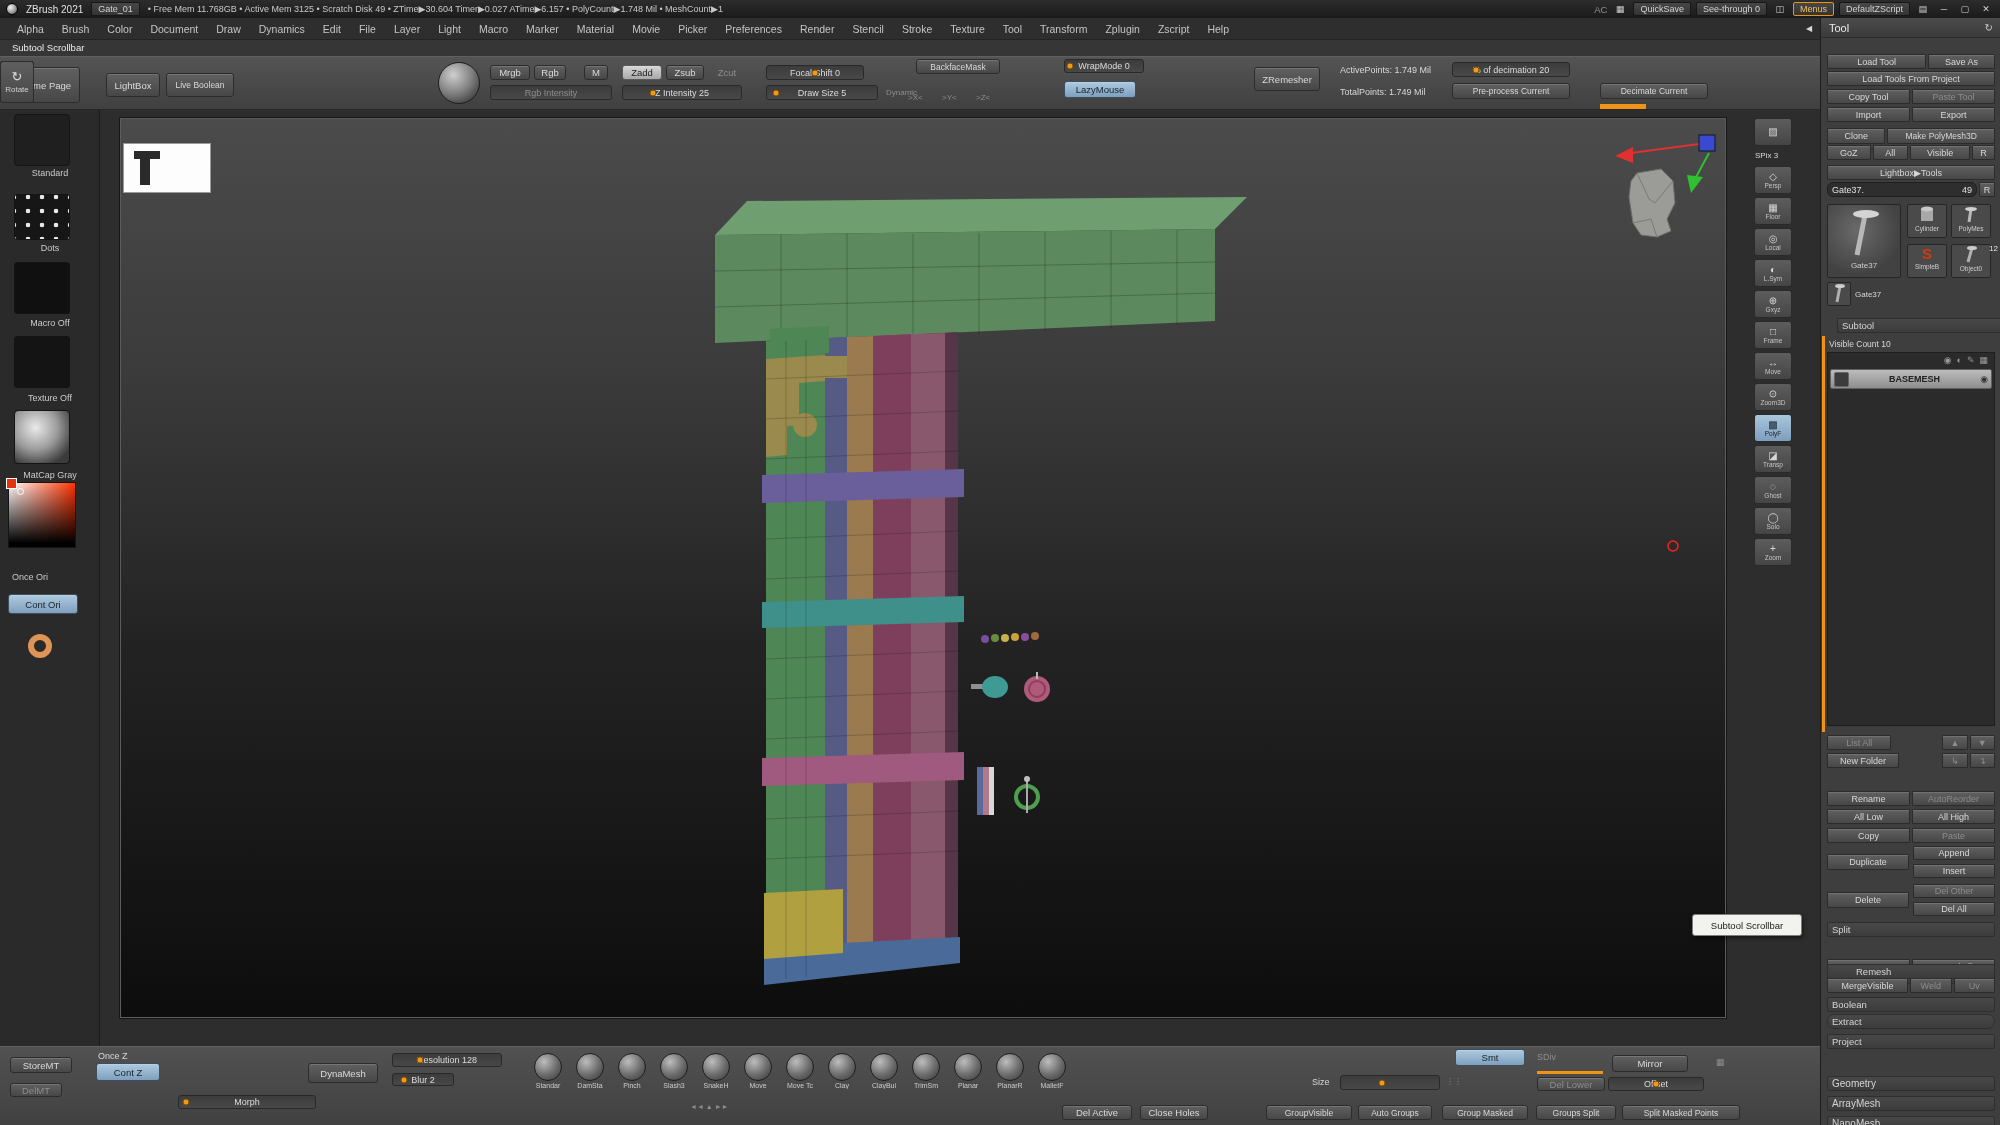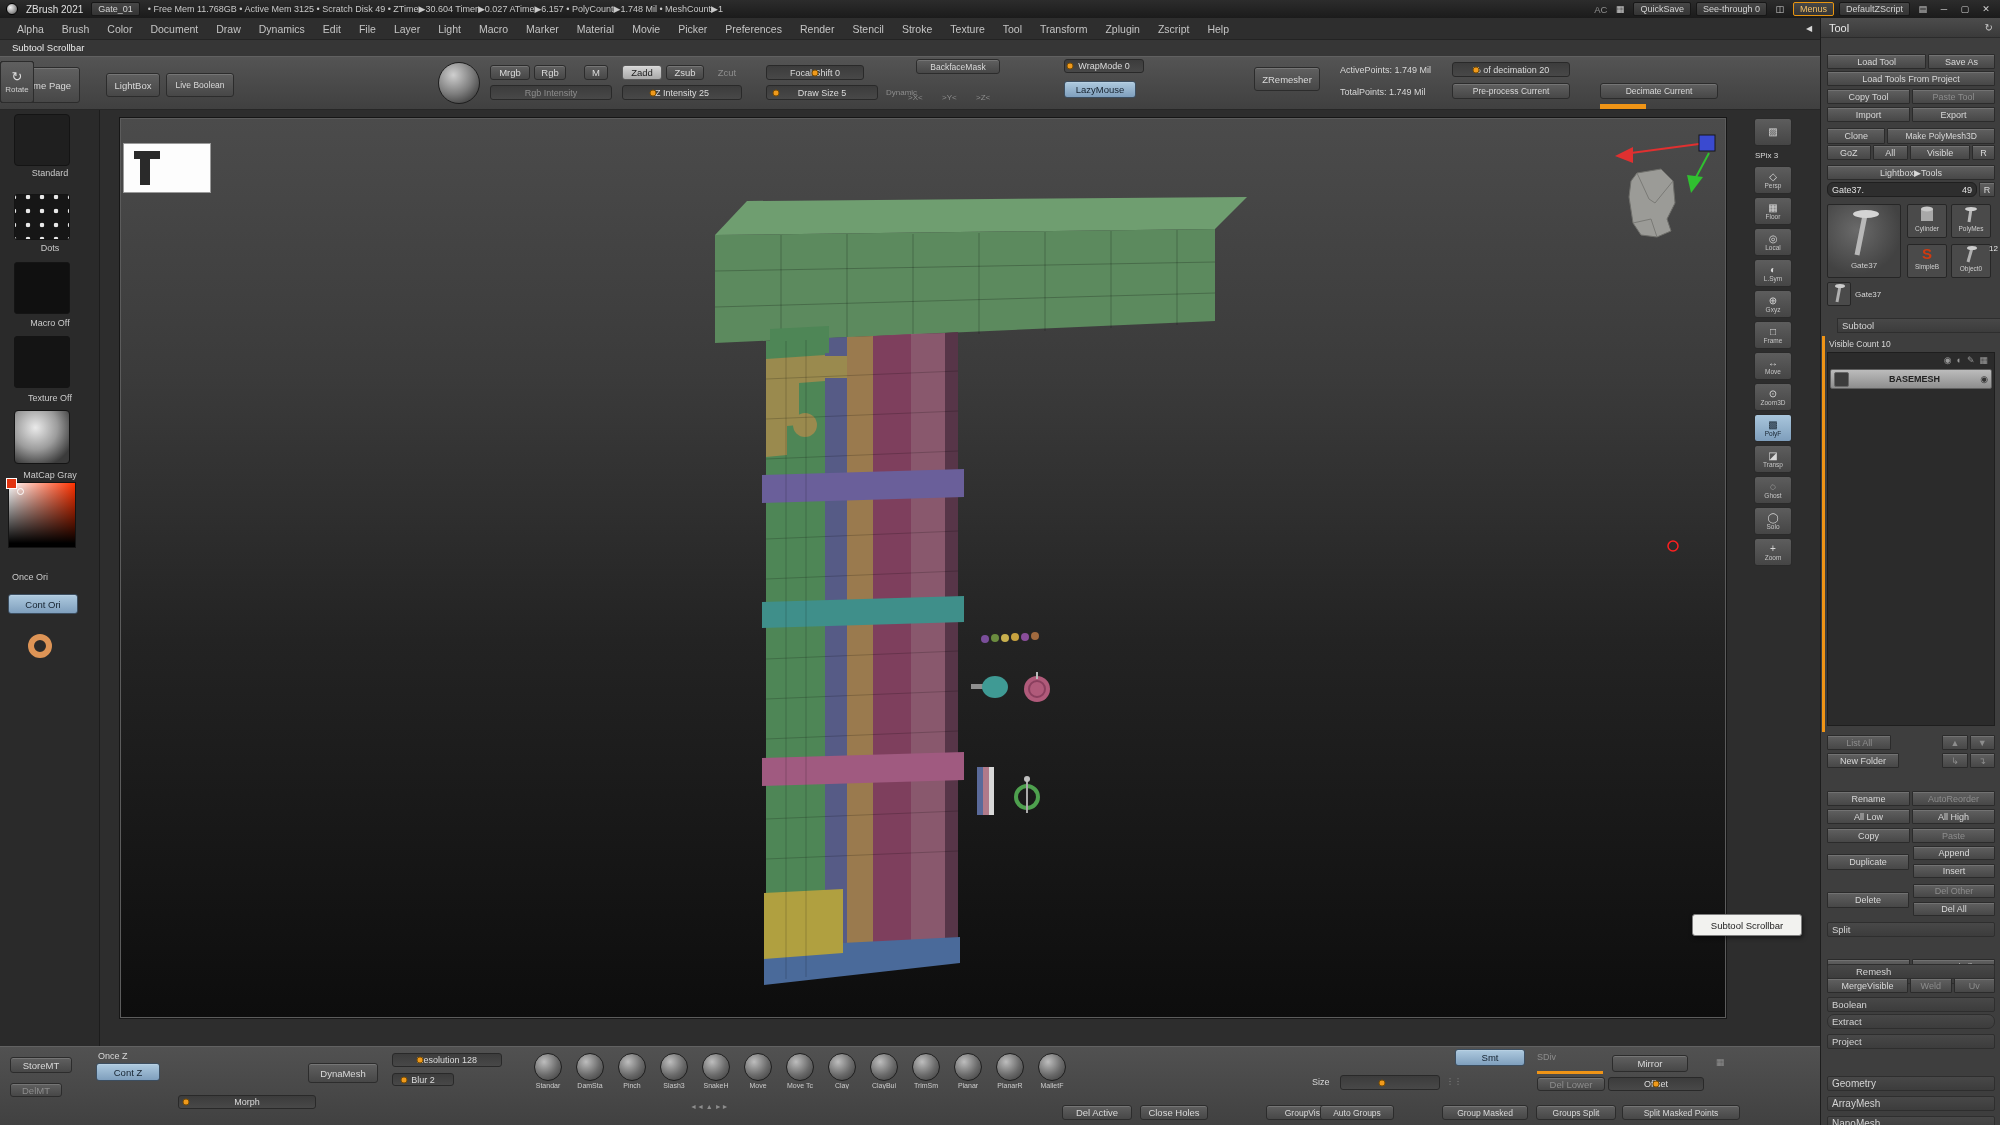--- a/index.html
+++ b/index.html
@@ -205,21 +205,21 @@
 
     <div class="b" style="left:1254px;top:10px;width:66px;height:24px;">ZRemesher</div>
 
     <span class="t" style="left:1340px;top:8px;font-size:9px;">ActivePoints: 1.749 Mil</span>
     <div class="sl" style="left:1452px;top:5px;width:118px;height:15px;">
       <span>% of decimation 20</span>
       <span class="sdot" style="left:20%;"></span>
     </div>
     <span class="t" style="left:1340px;top:30px;font-size:9px;">TotalPoints: 1.749 Mil</span>
     <div class="b" style="left:1452px;top:26px;width:118px;height:16px;font-size:8.5px;">Pre-process Current</div>
-    <div class="b" style="left:1600px;top:26px;width:118px;height:16px;font-size:8.5px;">Decimate Current</div>
+    <div class="b" style="left:1600px;top:26px;width:108px;height:16px;font-size:8.5px;">Decimate Current</div>
   </div>
 
   <div class="orangebar" style="left:1600px;top:104px;width:46px;height:5px;z-index:21;"></div>
 
   <div class="lefttray">
     <div class="thumb ball" style="left:14px;top:4px;width:56px;height:52px;border-radius:4px;"></div>
     <span class="tl" style="top:58px;">Standard</span>
 
     <div class="thumb" style="left:14px;top:84px;width:56px;height:46px;background-color:#161616;background-image:radial-gradient(#e8e8e8 2px,transparent 2.6px);background-size:14px 14px;background-position:6px 9px;"></div>
     <span class="tl" style="top:133px;">Dots</span>
@@ -678,21 +678,21 @@
     <div class="b dim" style="left:1537px;top:30px;width:68px;height:14px;">Del Lower</div>
 
     <div class="b" style="left:1612px;top:8px;width:76px;height:17px;">Mirror</div>
     <div class="sl" style="left:1608px;top:30px;width:96px;height:14px;">
       <span>Offset</span>
       <span class="sdot" style="left:50%;"></span>
     </div>
     <span class="t dim" style="left:1716px;top:10px;font-size:9px;">▦</span>
 
     <div class="b" style="left:1266px;top:58px;width:86px;height:15px;font-size:8.5px;">GroupVisible</div>
-    <div class="b" style="left:1320px;top:58px;width:74px;height:15px;font-size:8.5px;">Auto Groups</div>
+    <div class="b" style="left:1358px;top:58px;width:74px;height:15px;font-size:8.5px;">Auto Groups</div>
     <div class="b" style="left:1442px;top:58px;width:86px;height:15px;font-size:8.5px;">Group Masked</div>
     <div class="b" style="left:1536px;top:58px;width:80px;height:15px;font-size:8.5px;">Groups Split</div>
     <div class="b" style="left:1622px;top:58px;width:118px;height:15px;font-size:8.5px;">Split Masked Points</div>
   </div>
 
   <div class="tooltipbox">
     <span>Subtool Scrollbar</span>
   </div>
 
 </div>

